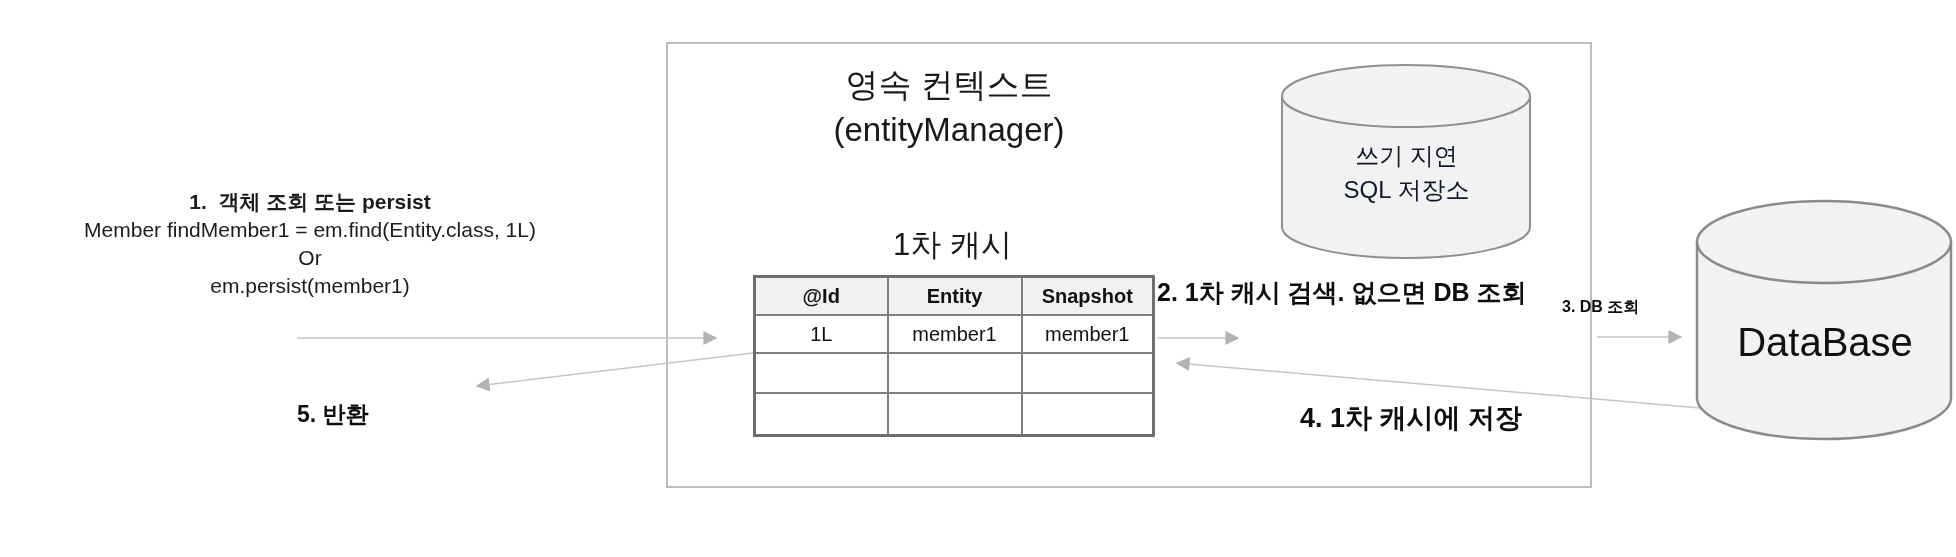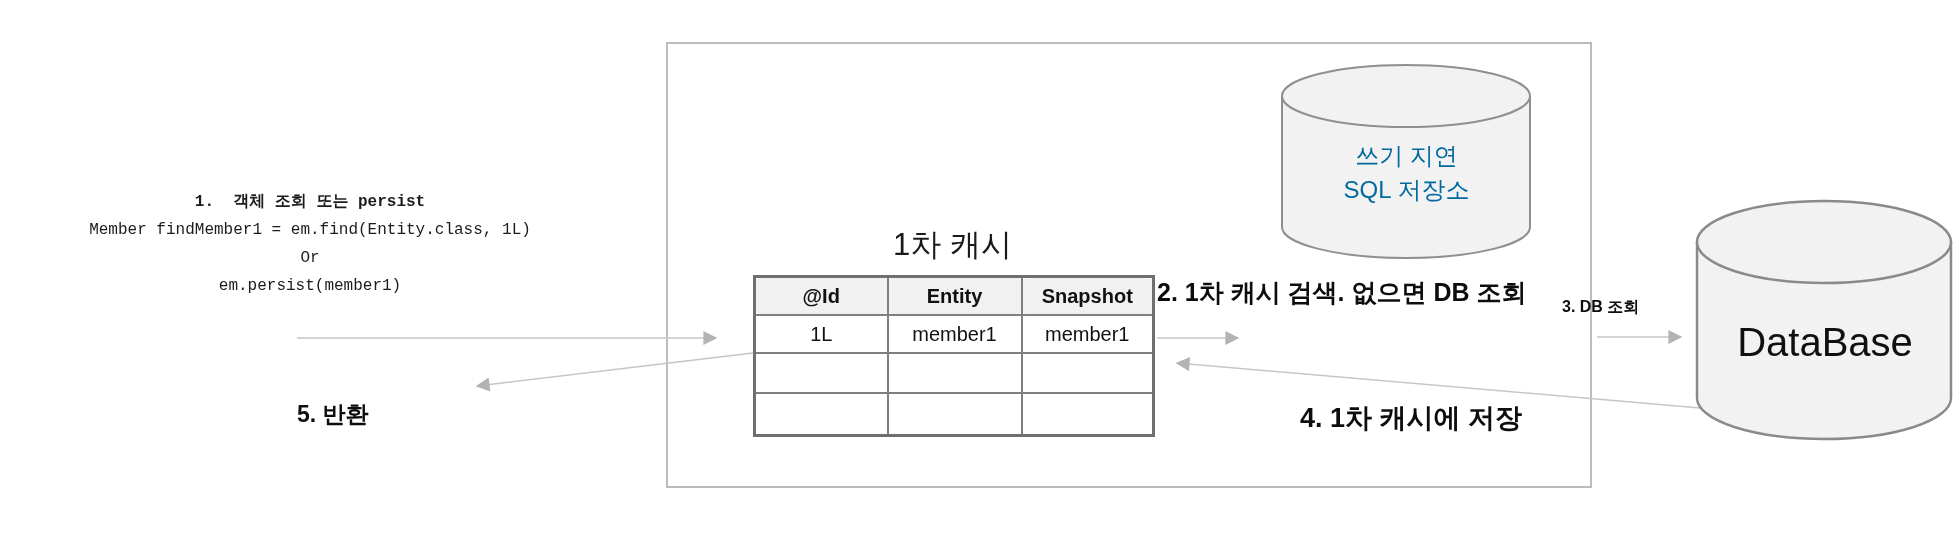--- a/index.html
+++ b/index.html
@@ -24,23 +24,22 @@
   svg.layer {
     position: absolute; left: 0; top: 0;
     width: 1956px; height: 557px;
     z-index: 1;
   }
   .txt { position: absolute; z-index: 2; }
 
   .left-note {
     left: 10px; top: 188px; width: 600px;
     text-align: center;
-    font-size: 16px; line-height: 28px;
+    font-size: 21px; line-height: 28px;
     color: #1c1c1c;
-    font-family: Liberation Mono, monospace;
   }
   .left-note .bold-line { font-weight: bold; white-space: pre; }
 
   .pc-title {
     left: 666px; top: 62px; width: 566px;
     text-align: center;
     font-size: 33px; line-height: 45px;
     color: #191919;
   }
 
@@ -72,21 +71,21 @@
   .cache-table col.c2 { width: 134px; }
   .cache-table col.c3 { width: 132px; }
   .cache-table tr.r1 td { height: 36px; }
   .cache-table tr.r2 td { height: 38px; }
   .cache-table tr.r3 td { height: 40px; }
 
   .sql-store-label {
     left: 1283px; top: 139px; width: 247px;
     text-align: center;
     font-size: 24px; line-height: 34px;
-    color: #0369a1;
+    color: #0f172a;
   }
   .db-label {
     left: 1697px; top: 320px; width: 256px;
     text-align: center;
     font-size: 40px; color: #101010;
   }
   .step { font-weight: bold; color: #0d0d0d; white-space: nowrap; }
   .step2 { left: 1157px; top: 276px; font-size: 25px; }
   .step3 { left: 1562px; top: 297px; font-size: 16px; }
   .step4 { left: 1300px; top: 400px; font-size: 27px; }
@@ -123,20 +122,24 @@
     </g>
   </svg>
 
   <div class="txt left-note">
     <div class="bold-line">1.  객체 조회 또는 persist</div>
     <div>Member findMember1 = em.find(Entity.class, 1L)</div>
     <div>Or</div>
     <div>em.persist(member1)</div>
   </div>
 
+  <div class="txt pc-title">
+    <div>영속 컨텍스트</div>
+    <div>(entityManager)</div>
+  </div>
 
   <div class="txt cache-label">1차 캐시</div>
 
   <table class="cache-table">
     <colgroup>
         <col class="c1">
         <col class="c2">
         <col class="c3">
       </colgroup>
     <thead>

